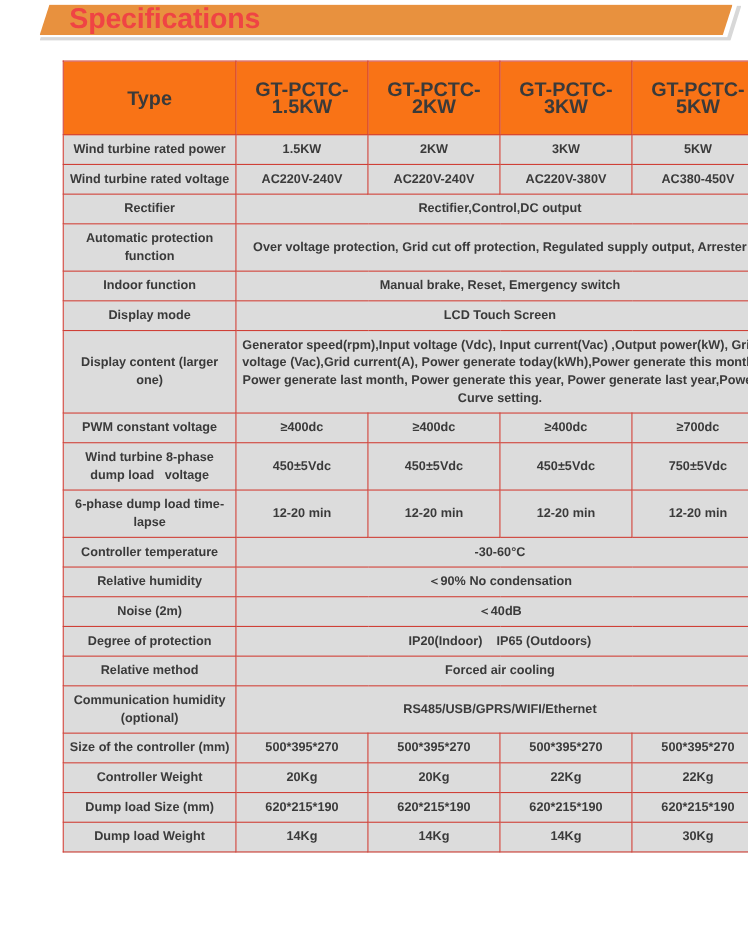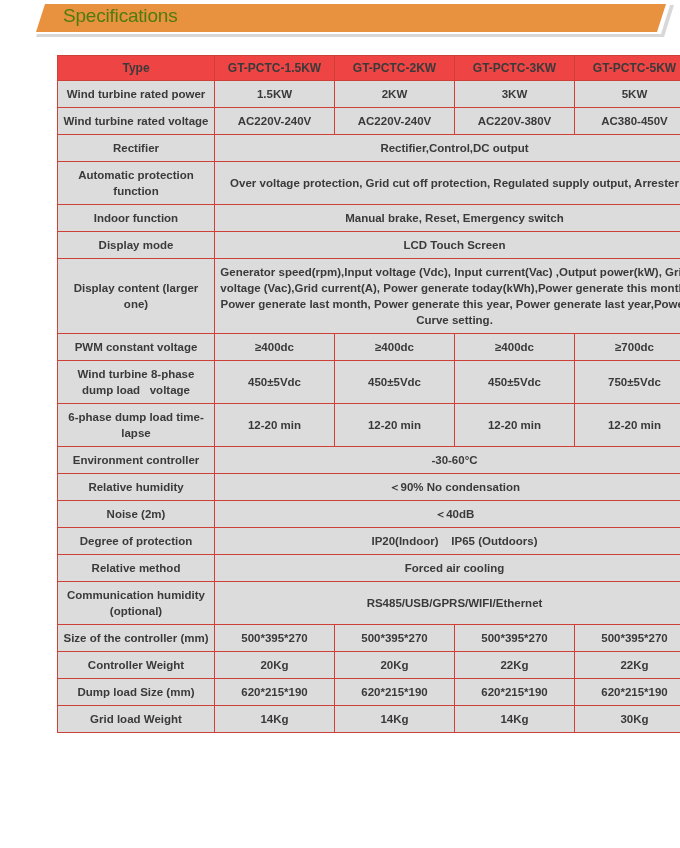--- a/index.html
+++ b/index.html
@@ -48,23 +48,23 @@
     width: 630px;
     height: 28px;
     background: #e8913e;
     -webkit-clip-path: polygon(9px 0, 100% 0, 621px 100%, 0 100%);
     clip-path: polygon(9px 0, 100% 0, 621px 100%, 0 100%);
   }
   #banner-title {
     position: absolute;
     left: 63px;
     top: 3px;
-    font-size: 19px;
-    font-weight: normal;
-    color: #4d7c0f;
+    font-size: 26px;
+    font-weight: bold;
+    color: #ef4444;
     letter-spacing: -0.2px;
     line-height: 26px;
     white-space: nowrap;
   }
 
   
   #spec-table-wrap {
     position: absolute;
     left: 57px;
     top: 55px;
@@ -82,24 +82,24 @@
     text-align: center;
     vertical-align: middle;
     font-size: 11.5px;
     font-weight: bold;
     color: #3a3a3a;
     padding: 5px 4px;
     line-height: 16px;
     white-space: pre-wrap;
   }
   table.spec tr.head td {
-    background: #ef4444;
+    background: #f97316;
     color: #3a3a3a;
-    font-size: 12px;
-    padding: 4px 4px;
+    font-size: 18px;
+    padding: 17px 4px;
   }
   td.label {
     width: 148px;
   }
   td.val {
     width: 111px;
   }
   td.long {
     font-weight: bold;
     line-height: 18px;
@@ -180,21 +180,21 @@
           <td class="val">750±5Vdc</td>
         </tr>
         <tr>
           <td class="label">6-phase dump load time-lapse</td>
           <td class="val">12-20 min</td>
           <td class="val">12-20 min</td>
           <td class="val">12-20 min</td>
           <td class="val">12-20 min</td>
         </tr>
         <tr>
-          <td class="label">Environment controller</td>
+          <td class="label">Controller temperature</td>
           <td colspan="4" class="long content-cell">-30-60°C</td>
         </tr>
         <tr>
           <td class="label">Relative humidity</td>
           <td colspan="4" class="long content-cell">＜90% No condensation</td>
         </tr>
         <tr>
           <td class="label">Noise (2m)</td>
           <td colspan="4" class="long content-cell">＜40dB</td>
         </tr>
@@ -225,21 +225,21 @@
           <td class="val">22Kg</td>
         </tr>
         <tr>
           <td class="label">Dump load Size (mm)</td>
           <td class="val">620*215*190</td>
           <td class="val">620*215*190</td>
           <td class="val">620*215*190</td>
           <td class="val">620*215*190</td>
         </tr>
         <tr>
-          <td class="label">Grid load Weight</td>
+          <td class="label">Dump load Weight</td>
           <td class="val">14Kg</td>
           <td class="val">14Kg</td>
           <td class="val">14Kg</td>
           <td class="val">30Kg</td>
         </tr>
       </tbody>
   </table>
 </div>
 
 </body></html>

